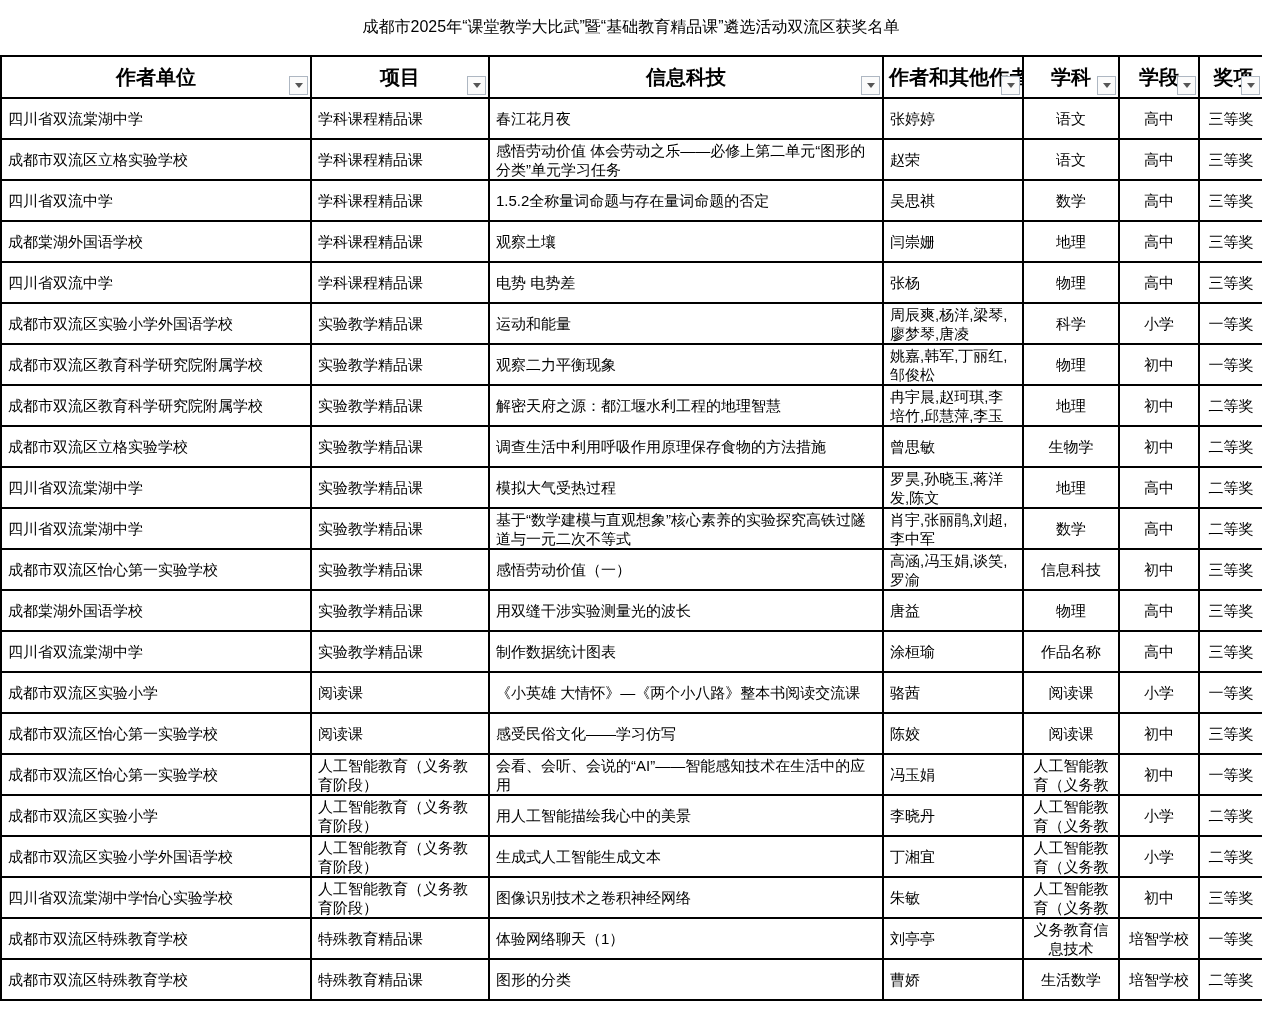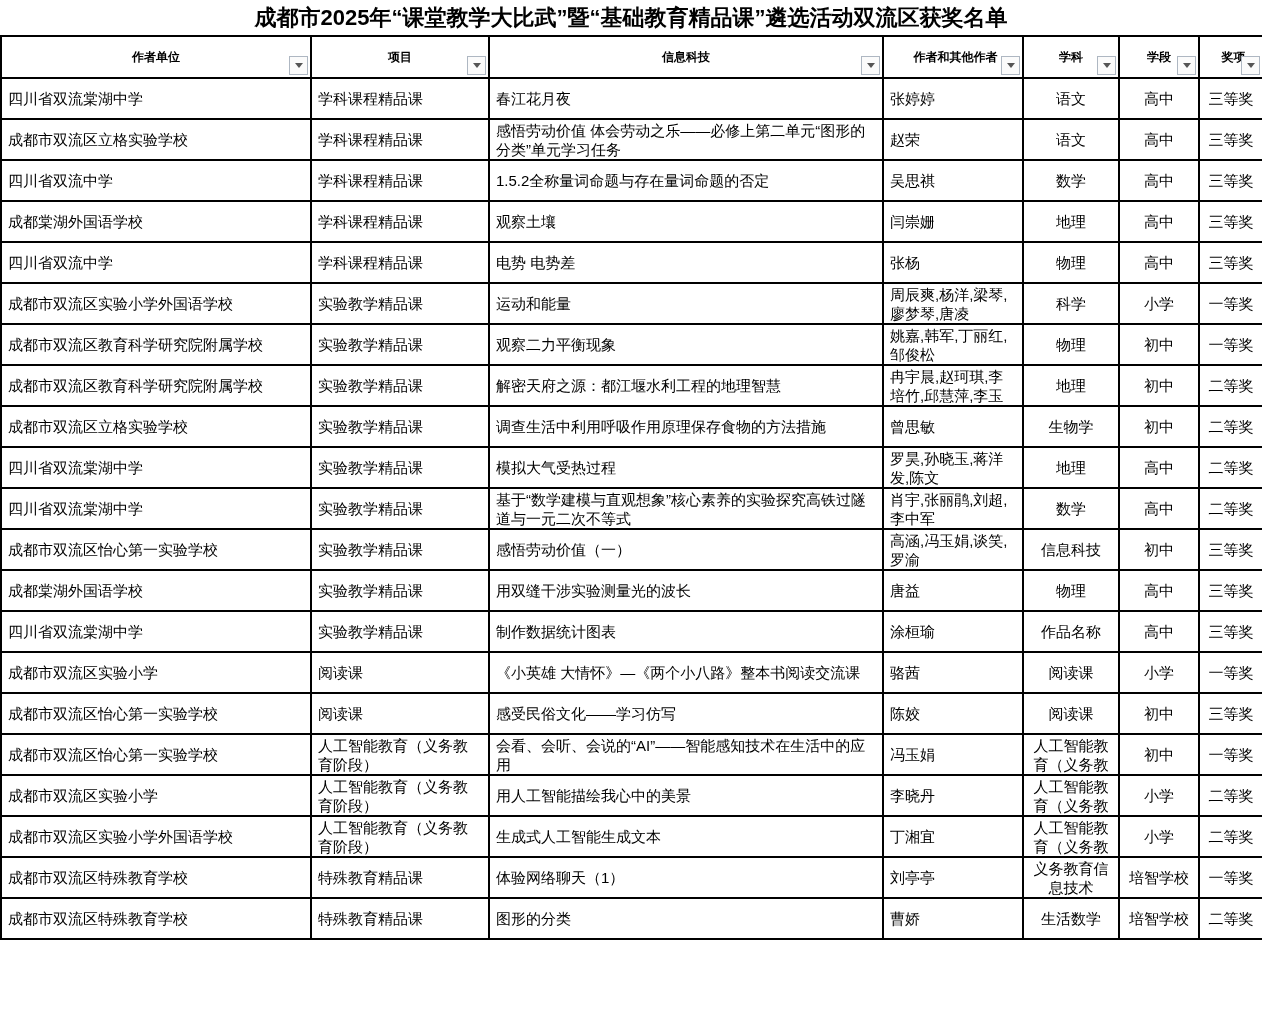--- a/index.html
+++ b/index.html
@@ -9,43 +9,43 @@
     color: #000000;
     font-family: "Liberation Sans", "DejaVu Sans", sans-serif;
   }
   .page {
     width: 1262px;
     height: 1026px;
     overflow: hidden;
     background: #ffffff;
   }
   .title-bar {
-    height: 35px;
+    height: 55px;
     display: flex;
     align-items: center;
     justify-content: center;
-    font-size: 22px;
-    font-weight: bold;
+    font-size: 16px;
+    font-weight: normal;
     white-space: nowrap;
     overflow: hidden;
   }
   table.awards {
     border-collapse: collapse;
     table-layout: fixed;
     width: 1262px;
   }
   table.awards th, table.awards td {
     border: 2px solid #000000;
     padding: 0;
     overflow: hidden;
     vertical-align: middle;
   }
   table.awards th {
     height: 40px;
-    font-size: 12px;
+    font-size: 20px;
     font-weight: bold;
     position: relative;
     text-align: center;
     white-space: nowrap;
   }
   table.awards th.h-left {
     text-align: center;
   }
   table.awards th.h-left .hlabel {
     padding-left: 5px;
@@ -558,20 +558,43 @@
           </td>
           <td class="c-center">
             <div class="cellc">小学</div>
           </td>
           <td class="c-center">
             <div class="cellc">二等奖</div>
           </td>
         </tr>
         <tr>
           <td class="c-left">
+            <div class="cellc">四川省双流棠湖中学怡心实验学校</div>
+          </td>
+          <td class="c-left">
+            <div class="cellc">人工智能教育（义务教育阶段）</div>
+          </td>
+          <td class="c-left">
+            <div class="cellc">图像识别技术之卷积神经网络</div>
+          </td>
+          <td class="c-left">
+            <div class="cellc">朱敏</div>
+          </td>
+          <td class="c-center">
+            <div class="cellc">人工智能教育（义务教</div>
+          </td>
+          <td class="c-center">
+            <div class="cellc">初中</div>
+          </td>
+          <td class="c-center">
+            <div class="cellc">三等奖</div>
+          </td>
+        </tr>
+        <tr>
+          <td class="c-left">
             <div class="cellc">成都市双流区特殊教育学校</div>
           </td>
           <td class="c-left">
             <div class="cellc">特殊教育精品课</div>
           </td>
           <td class="c-left">
             <div class="cellc">体验网络聊天（1）</div>
           </td>
           <td class="c-left">
             <div class="cellc">刘亭亭</div>

